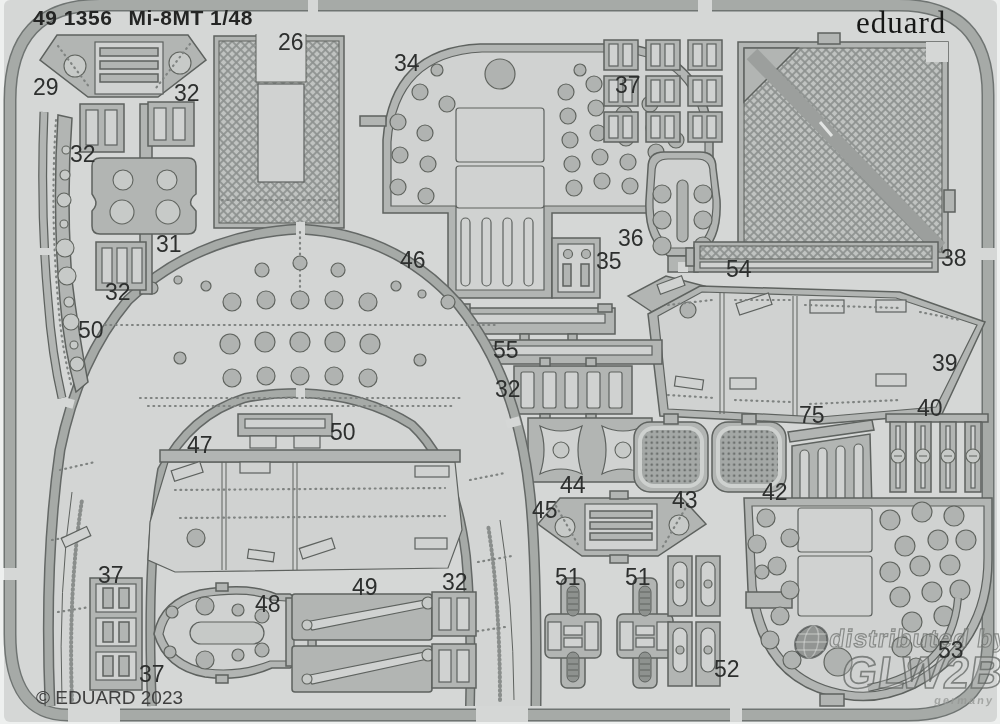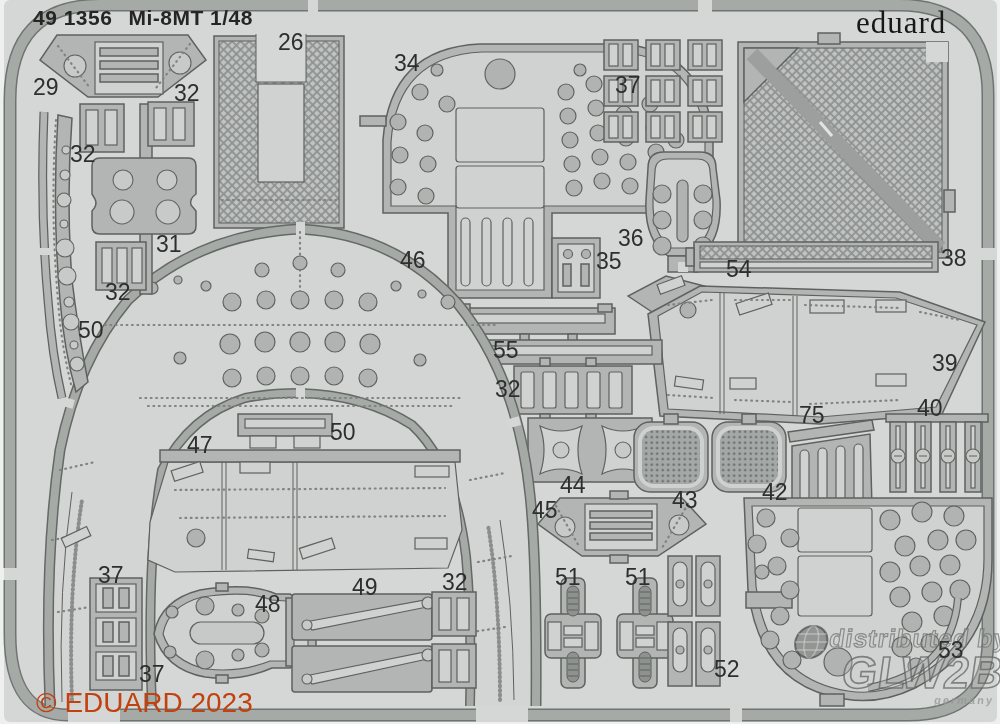--- a/index.html
+++ b/index.html
@@ -17,21 +17,21 @@
   .thin{fill:none;stroke:#5e625f;stroke-width:1;}
   .dots{fill:none;stroke:#7f8381;stroke-width:2.2;stroke-dasharray:0.8 4.6;stroke-linecap:round;}
   .dots2{fill:none;stroke:#8a8e8c;stroke-width:4;stroke-dasharray:1 3.4;stroke-linecap:round;}
 
   .plabel{position:absolute;font-size:23px;color:#2d2f2e;line-height:1;white-space:nowrap;}
   .title{position:absolute;left:33px;top:6px;font-size:21px;font-weight:bold;
          color:#242524;letter-spacing:0.5px;white-space:nowrap;}
   .title .gap{display:inline-block;width:16px;}
   .brand{position:absolute;left:856px;top:5px;font-size:31px;font-weight:normal;
          font-family:"Liberation Serif",serif;color:#161716;letter-spacing:1px;}
-  .copyright{position:absolute;left:36px;top:687px;font-size:28px;color:#c2410c;}
+  .copyright{position:absolute;left:36px;top:687px;font-size:19px;color:#404040;}
   .madein{position:absolute;left:727px;top:689px;font-size:24px;color:#4a4d4c;}
 
   .wm{position:absolute;left:790px;top:624px;width:215px;text-align:right;
       transform:skewX(-8deg);pointer-events:none;}
   .wm .l1{font-size:25px;font-weight:bold;color:rgba(210,212,210,0.30);
           -webkit-text-stroke:1.2px rgba(105,108,106,0.70);letter-spacing:1px;}
   .wm .l2{font-size:45px;font-weight:bold;color:rgba(208,210,208,0.28);
           -webkit-text-stroke:1.6px rgba(98,101,99,0.75);letter-spacing:1px;line-height:0.9;}
   .wm .globe{display:inline-block;vertical-align:-6px;margin:0 -3px;}
   .wm .l3{font-size:11px;font-weight:bold;color:rgba(150,152,150,0.8);

